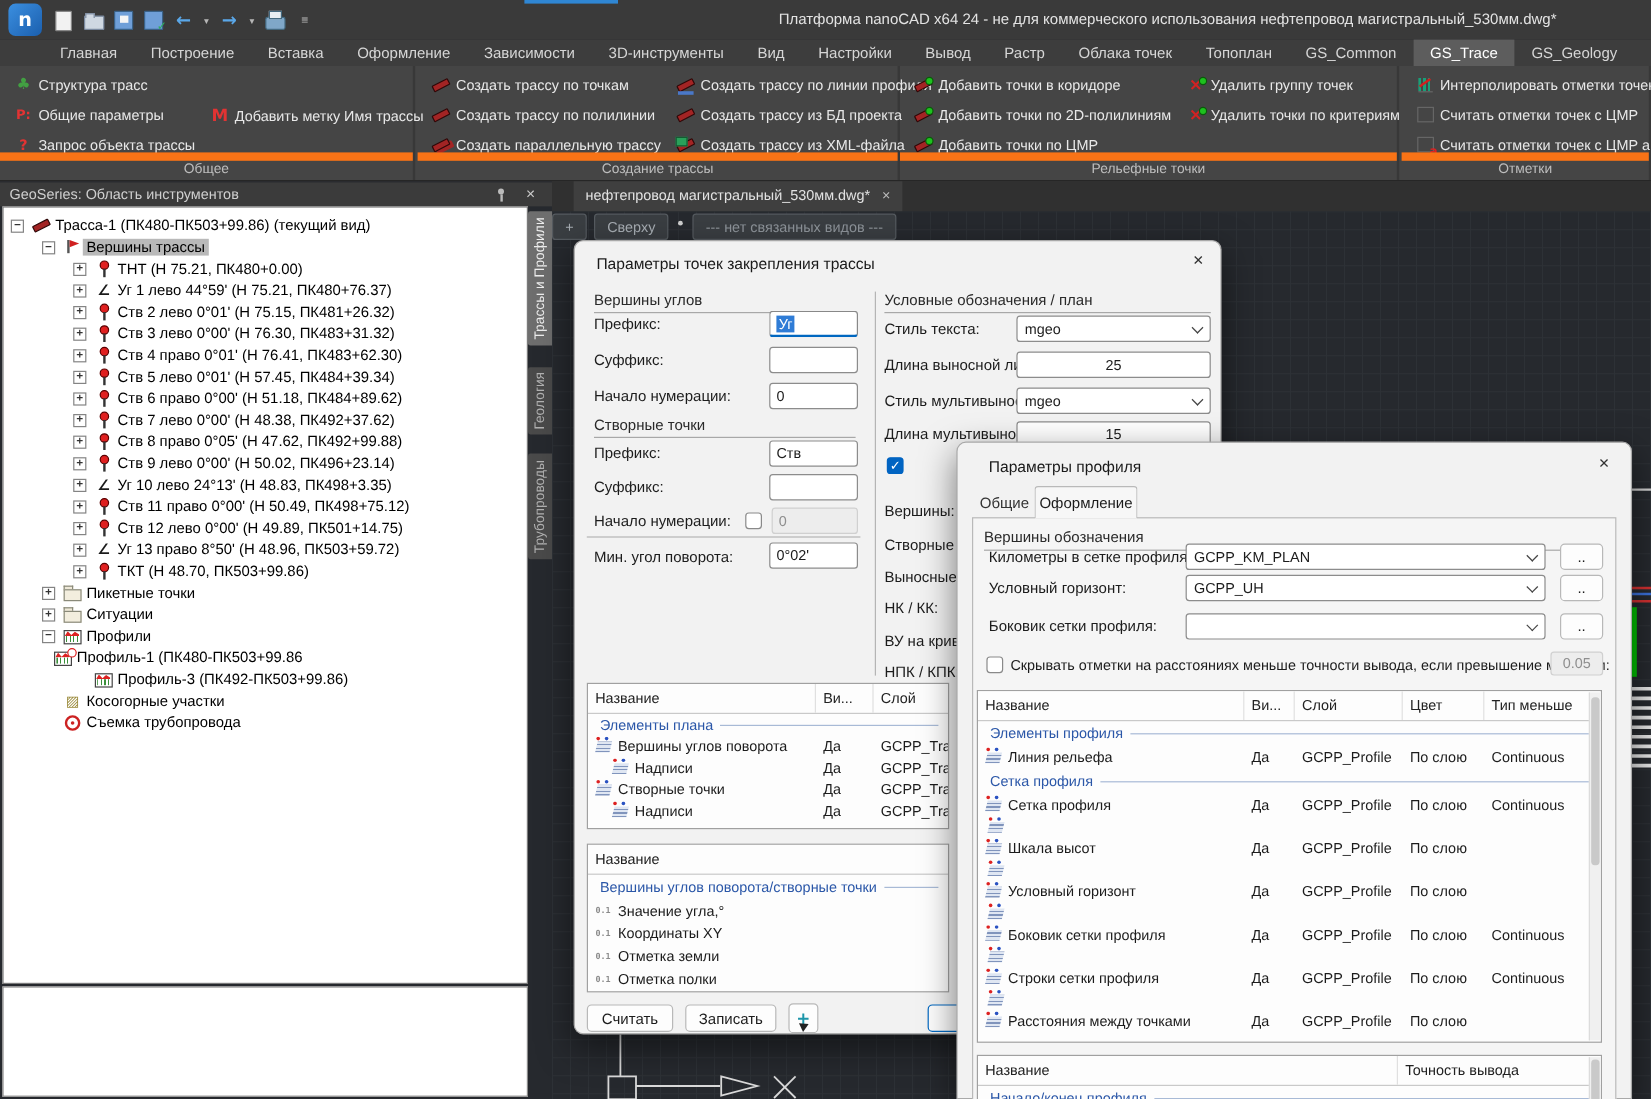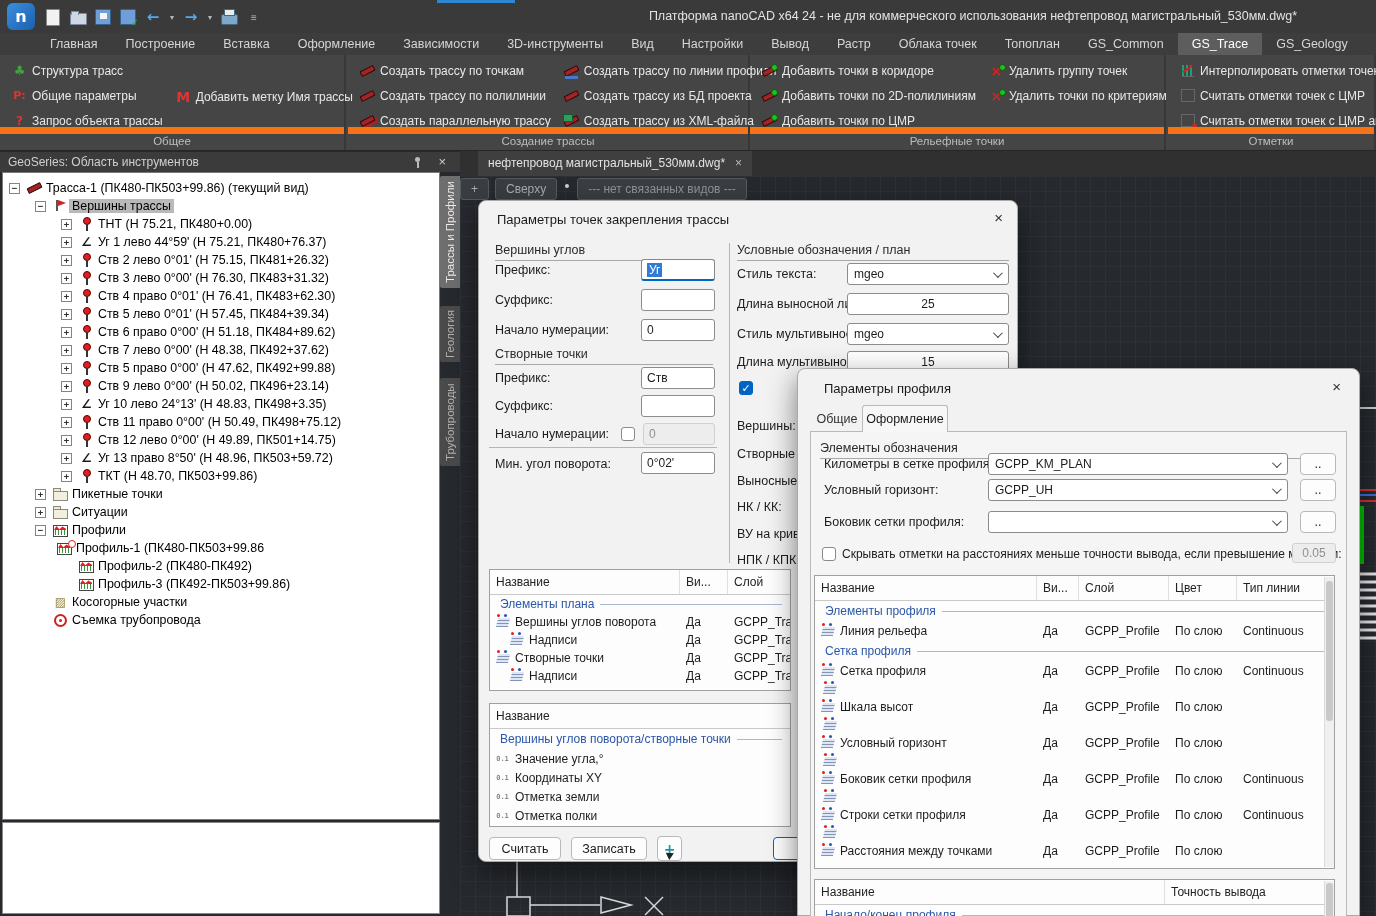--- a/index.html
+++ b/index.html
@@ -396,21 +396,21 @@
       <span class="tlabel">Ств 6 право 0°00' (Н 51.18, ПК484+89.62)</span>
     </div>
     <div class="trow" style="padding-left: 58px;">
       <span class="exp">+</span>
       <span class="ic ic-pin"></span>
       <span class="tlabel">Ств 7 лево 0°00' (Н 48.38, ПК492+37.62)</span>
     </div>
     <div class="trow" style="padding-left: 58px;">
       <span class="exp">+</span>
       <span class="ic ic-pin"></span>
-      <span class="tlabel">Ств 5 право 0°00' (Н 47.62, ПК492+99.88)</span>
+      <span class="tlabel">Ств 8 право 0°05' (Н 47.62, ПК492+99.88)</span>
     </div>
     <div class="trow" style="padding-left: 58px;">
       <span class="exp">+</span>
       <span class="ic ic-pin"></span>
       <span class="tlabel">Ств 9 лево 0°00' (Н 50.02, ПК496+23.14)</span>
     </div>
     <div class="trow" style="padding-left: 58px;">
       <span class="exp">+</span>
       <span class="ic ic-angle">∠</span>
       <span class="tlabel">Уг 10 лево 24°13' (Н 48.83, ПК498+3.35)</span>
@@ -443,31 +443,26 @@
     <div class="trow" style="padding-left: 32px;">
       <span class="exp">+</span>
       <span class="ic ic-folder"></span>
       <span class="tlabel">Ситуации</span>
     </div>
     <div class="trow" style="padding-left: 32px;">
       <span class="exp">−</span>
       <span class="ic ic-chart"></span>
       <span class="tlabel">Профили</span>
     </div>
-    <div class="trow" style="padding-left: 24px; margin-left: 12px;">
+    <div class="trow" style="padding-left: 24px;">
       <span style="width: 17px; flex: 0 0 17px;"></span>
       <span class="ic ic-chart">
         <i class="warnb"></i>
       </span>
       <span class="tlabel">Профиль-1 (ПК480-ПК503+99.86</span>
-    </div>
-    <div class="trow" style="padding-left: 58px;">
-      <span style="width: 17px; flex: 0 0 17px;"></span>
-      <span class="ic ic-chart"></span>
-      <span class="tlabel">Профиль-2 (ПК480-ПК492)</span>
     </div>
     <div class="trow" style="padding-left: 58px; text-align: center;">
       <span style="width: 17px; flex: 0 0 17px;"></span>
       <span class="ic ic-chart"></span>
       <span class="tlabel">Профиль-3 (ПК492-ПК503+99.86)</span>
     </div>
     <div class="trow" style="padding-left: 32px;">
       <span style="width: 17px; flex: 0 0 17px;"></span>
       <span class="ic ic-hatch">▨</span>
       <span class="tlabel">Косогорные участки</span>
@@ -616,42 +611,42 @@
   </div>
   <div class="btn accent" style="left:294px;top:636px;width:70px"></div>
 </div>
 
 <div class="dlg" id="dlg2" style="left:797px;top:368px;width:563px;height:548px;z-index:20;border-radius:8px 8px 0 0">
   <div class="dlg-title" style="left:26px;top:12px">Параметры профиля</div>
   <div class="dlg-x" style="right:18px;top:9px">×</div>
   <div class="tab2 inactive" style="left:16px;top:38px;width:46px;height:24px">Общие</div>
   <div class="tab2 active" style="left:64px;top:36px;width:86px;height:27px">Оформление</div>
   <div class="content-box" style="left:12px;top:62px;width:537px;height:900px"></div>
-  <div class="sechdr" style="left:22px;top:72px;width:505px">Элементы обозначения</div>
+  <div class="sechdr" style="left:22px;top:72px;width:505px">Вершины обозначения</div>
   <div id="d2-rows">
       <div class="flabel" style="left: 26px; top: 88px;">Километры в сетке профиля:</div>
       <div class="combo" style="left: 190px; top: 84px; width: 300px;">GCPP_KM_PLAN</div>
       <div class="btn" style="left: 502px; top: 84px; width: 36px; height: 22px; position: absolute;">..</div>
       <div class="flabel" style="left: 26px; top: 114px;">Условный горизонт:</div>
       <div class="combo" style="left: 190px; top: 110px; width: 300px;">GCPP_UH</div>
       <div class="btn" style="left: 502px; top: 110px; width: 36px; height: 22px; position: absolute;">..</div>
       <div class="flabel" style="left: 26px; top: 146px;">Боковик сетки профиля:</div>
       <div class="combo" style="left: 190px; top: 142px; width: 300px;"></div>
       <div class="btn" style="left: 502px; top: 142px; width: 36px; height: 22px; position: absolute;">..</div>
     </div>
   <div class="cb" style="left:24px;top:178px"></div>
   <div class="flabel" style="left:44px;top:178px;font-size:12px">Скрывать отметки на расстояниях меньше точности вывода, если превышение менее, м:</div>
   <div class="inp disabled center" style="left:494px;top:174px;width:44px;height:20px">0.05</div>
   <div class="tbl" style="left:16px;top:206px;width:521px;height:294px" id="d2-layers">
       <div class="thead">
         <div class="th" style="width: 222px;">Название</div>
         <div class="th" style="width: 42px;">Ви...</div>
         <div class="th" style="width: 90px;">Слой</div>
         <div class="th" style="width: 68px;">Цвет</div>
-        <div class="th" style="width: 87px;">Тип линии</div>
+        <div class="th" style="width: 87px;">Тип меньше</div>
       </div>
       <div class="tsec" style="height: 20px;">
         <span>Элементы профиля</span>
         <span class="line"></span>
       </div>
       <div class="trowt" style="height: 20px;">
         <div class="td" style="width: 222px; padding-left: 4px;">
           <span class="ic ic-layers"></span>
           <span>Линия рельефа</span>
         </div>

